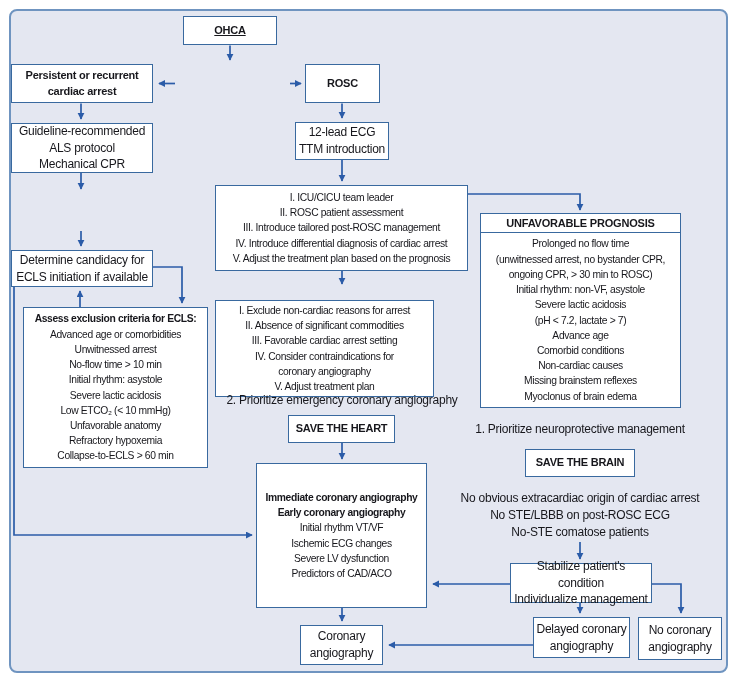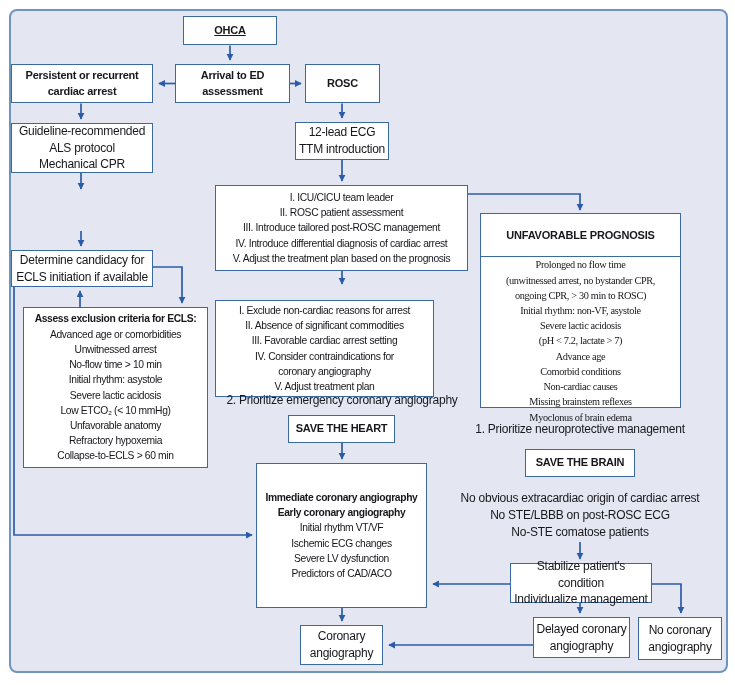--- a/index.html
+++ b/index.html
@@ -15,22 +15,22 @@
         border:1.5px solid var(--box-border);
         display:flex;flex-direction:column;align-items:center;justify-content:center;
         text-align:center;font-size:12px;line-height:1.4;letter-spacing:-0.25px;
         white-space:pre-line;padding:1px 2px;}
   .bold{font-weight:700;}
   .dense{font-size:10.3px;line-height:1.48;letter-spacing:-0.35px;}
   .freetext{position:absolute;box-sizing:border-box;background:transparent;border:none;
         text-align:center;font-size:12px;letter-spacing:-0.25px;white-space:pre-line;}
   .section-title{font-weight:700;white-space:pre-line;}
   .unfav-head{width:100%;box-sizing:border-box;border-bottom:1.5px solid var(--box-border);
-        font-weight:700;font-size:11px;padding:13px 0;letter-spacing:-0.2px;}
-  .unfav-body{flex:1;display:flex;align-items:center;justify-content:center;white-space:pre-line;font-family:Liberation Serif, serif;}
+        font-weight:700;font-size:11px;padding:1px 0;letter-spacing:-0.2px;}
+  .unfav-body{flex:1;display:flex;align-items:center;justify-content:center;white-space:pre-line;}
   svg.wires{position:absolute;left:0;top:0;pointer-events:none;}
 </style>
 </head>
 <body>
 
 <div id="stage">
   <div class="board"></div>
 
   <svg class="wires" width="735" height="685" viewBox="0 0 735 685">
     <defs>
@@ -58,22 +58,20 @@
       <polyline points="580,603 580,613" marker-end="url(#ah)"></polyline>
       <polyline points="652,584 681,584 681,613" marker-end="url(#ah)"></polyline>
       <polyline points="510,584 433,584" marker-end="url(#ah)"></polyline>
       <polyline points="533,645 389,645" marker-end="url(#ah)"></polyline>
     </g>
   </svg>
 
   <div class="node bold" style="left:183px;top:16px;width:94px;height:29px;font-size:11px;text-decoration:underline;">OHCA</div>
   <div class="node bold" style="left:11px;top:64px;width:142px;height:39px;font-size:11px;">Persistent or recurrent
 cardiac arrest</div>
-  <div class="node bold" style="left:175px;top:64px;width:115px;height:39px;font-size:11px;">Arrival to ED
-assessment</div>
   <div class="node bold" style="left:305px;top:64px;width:75px;height:39px;font-size:11px;">ROSC</div>
 
   <div class="node" style="left:11px;top:123px;width:142px;height:50px;">Guideline-recommended
 ALS protocol
 Mechanical CPR</div>
   <div class="node" style="left:11px;top:250px;width:142px;height:37px;">Determine candidacy for
 ECLS initiation if available</div>
   <div class="node dense" style="left:23px;top:307px;width:185px;height:161px;">
     <span class="section-title">Assess exclusion criteria for ECLS:</span>
     <span>Advanced age or comorbidities

